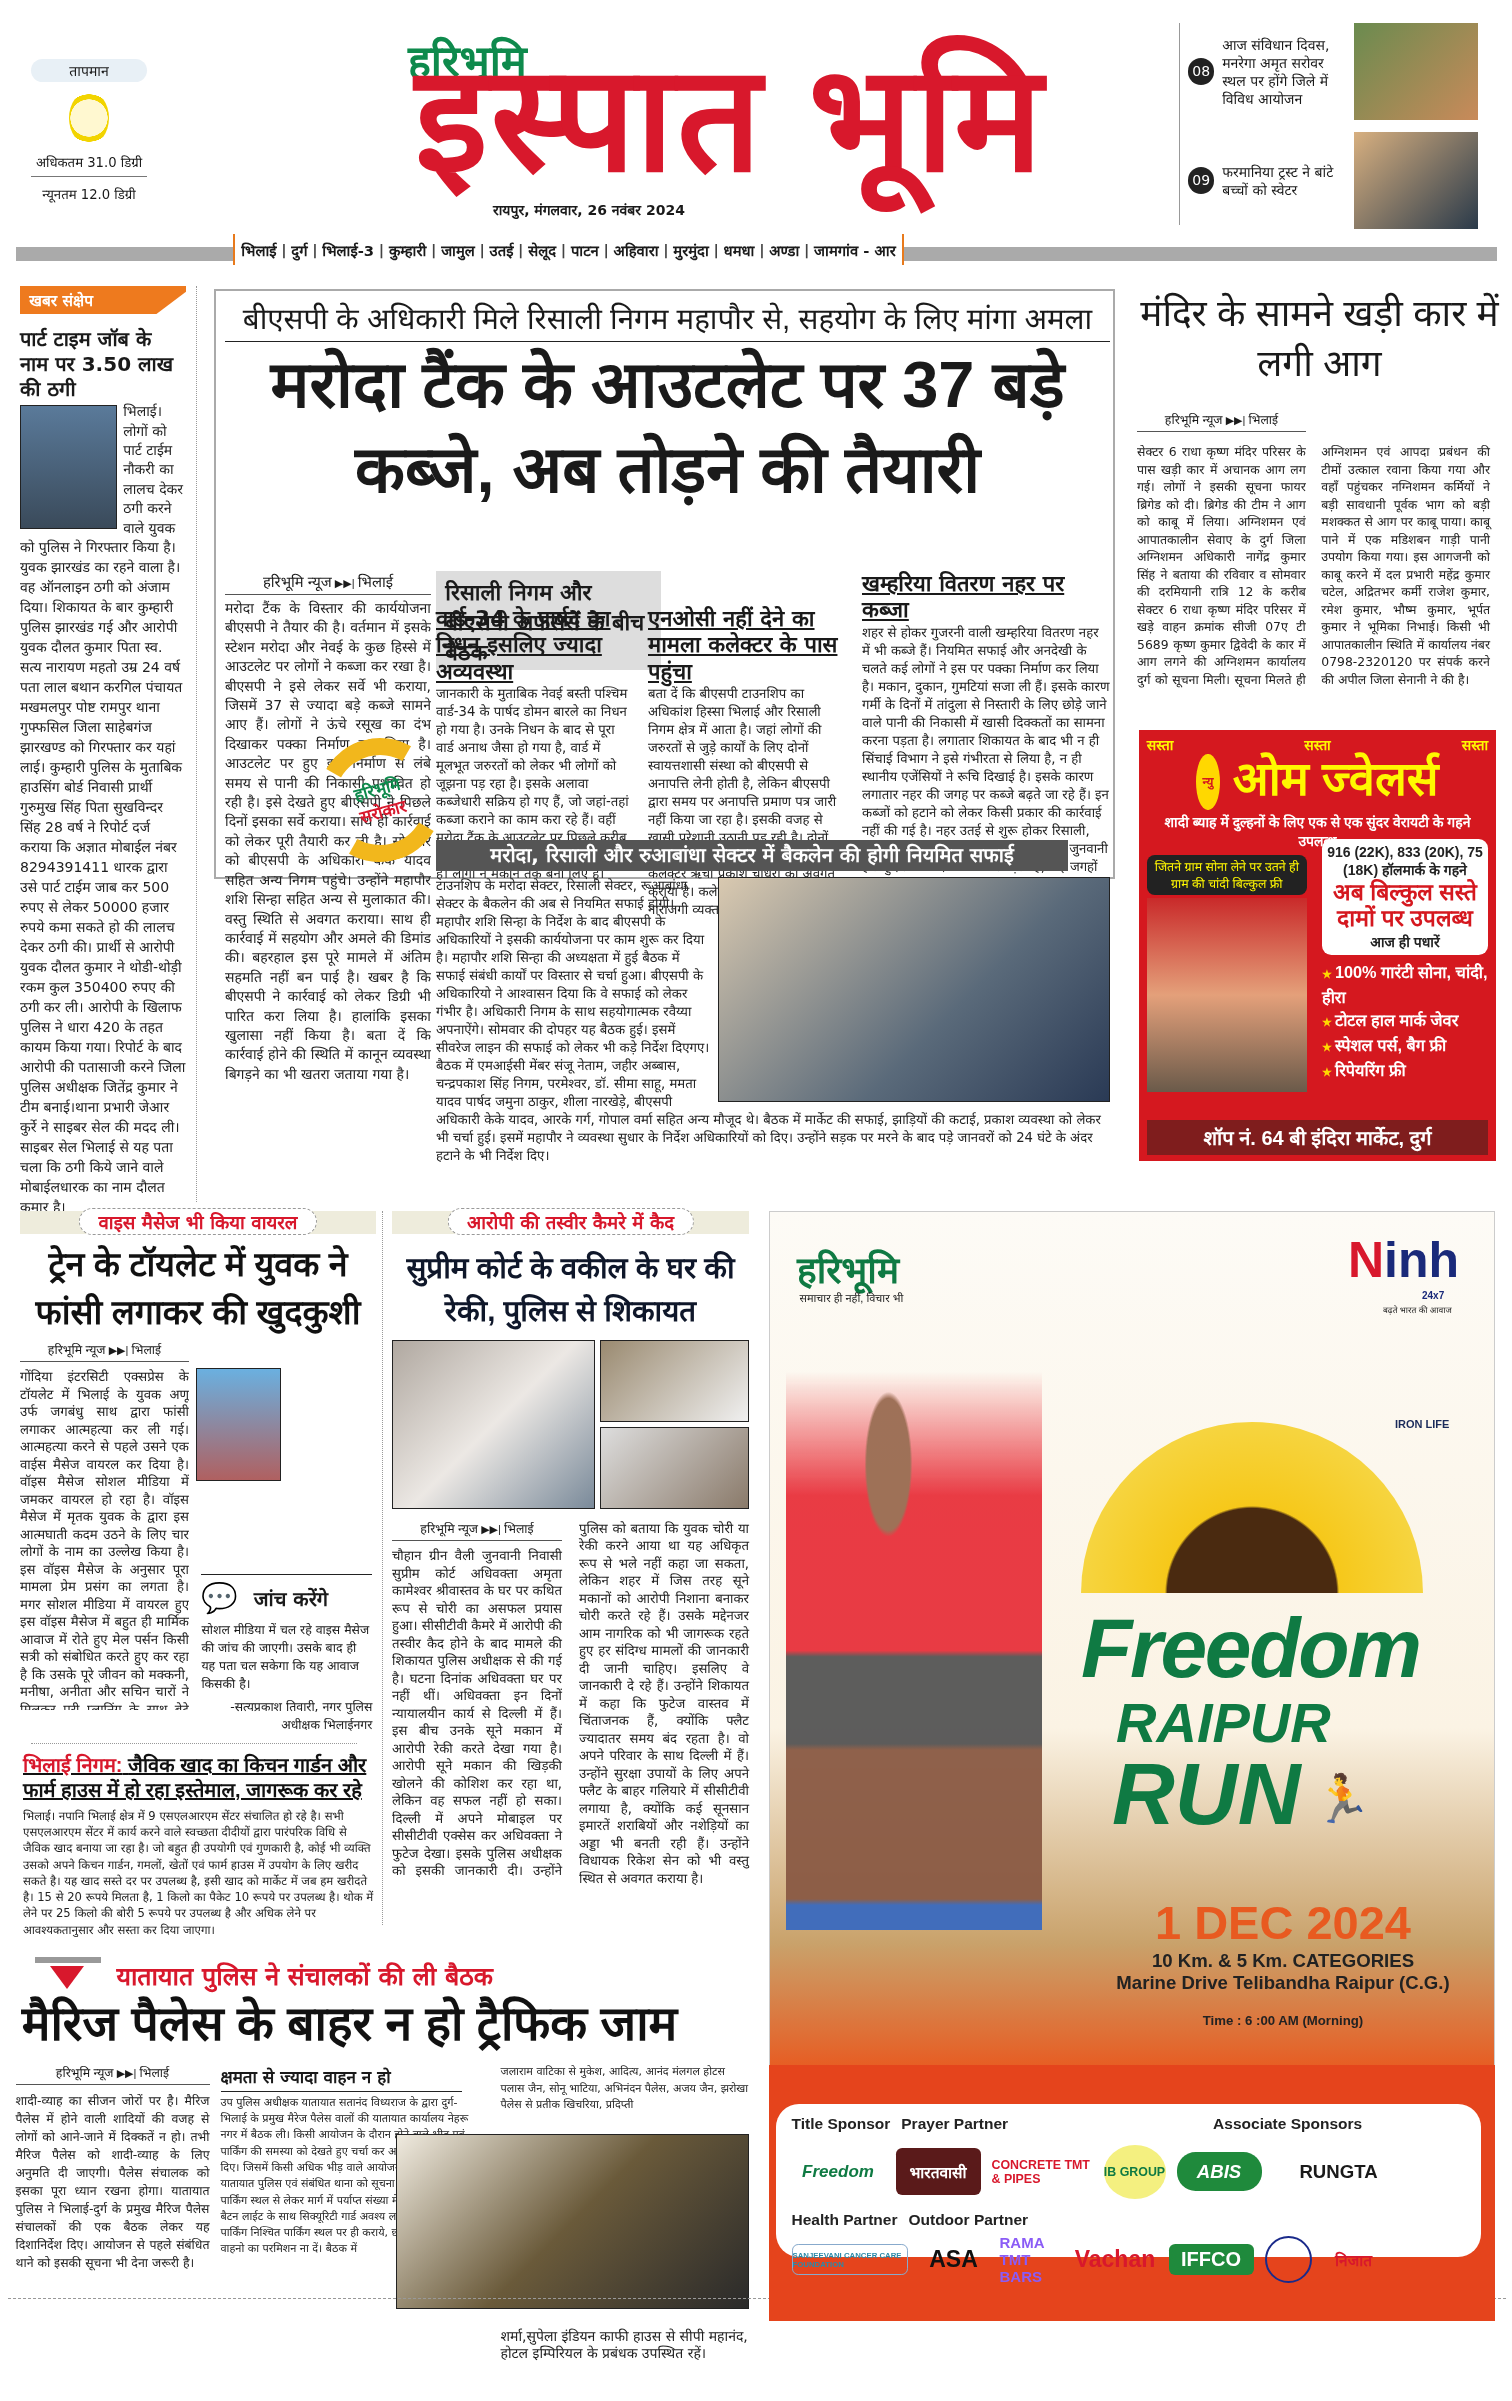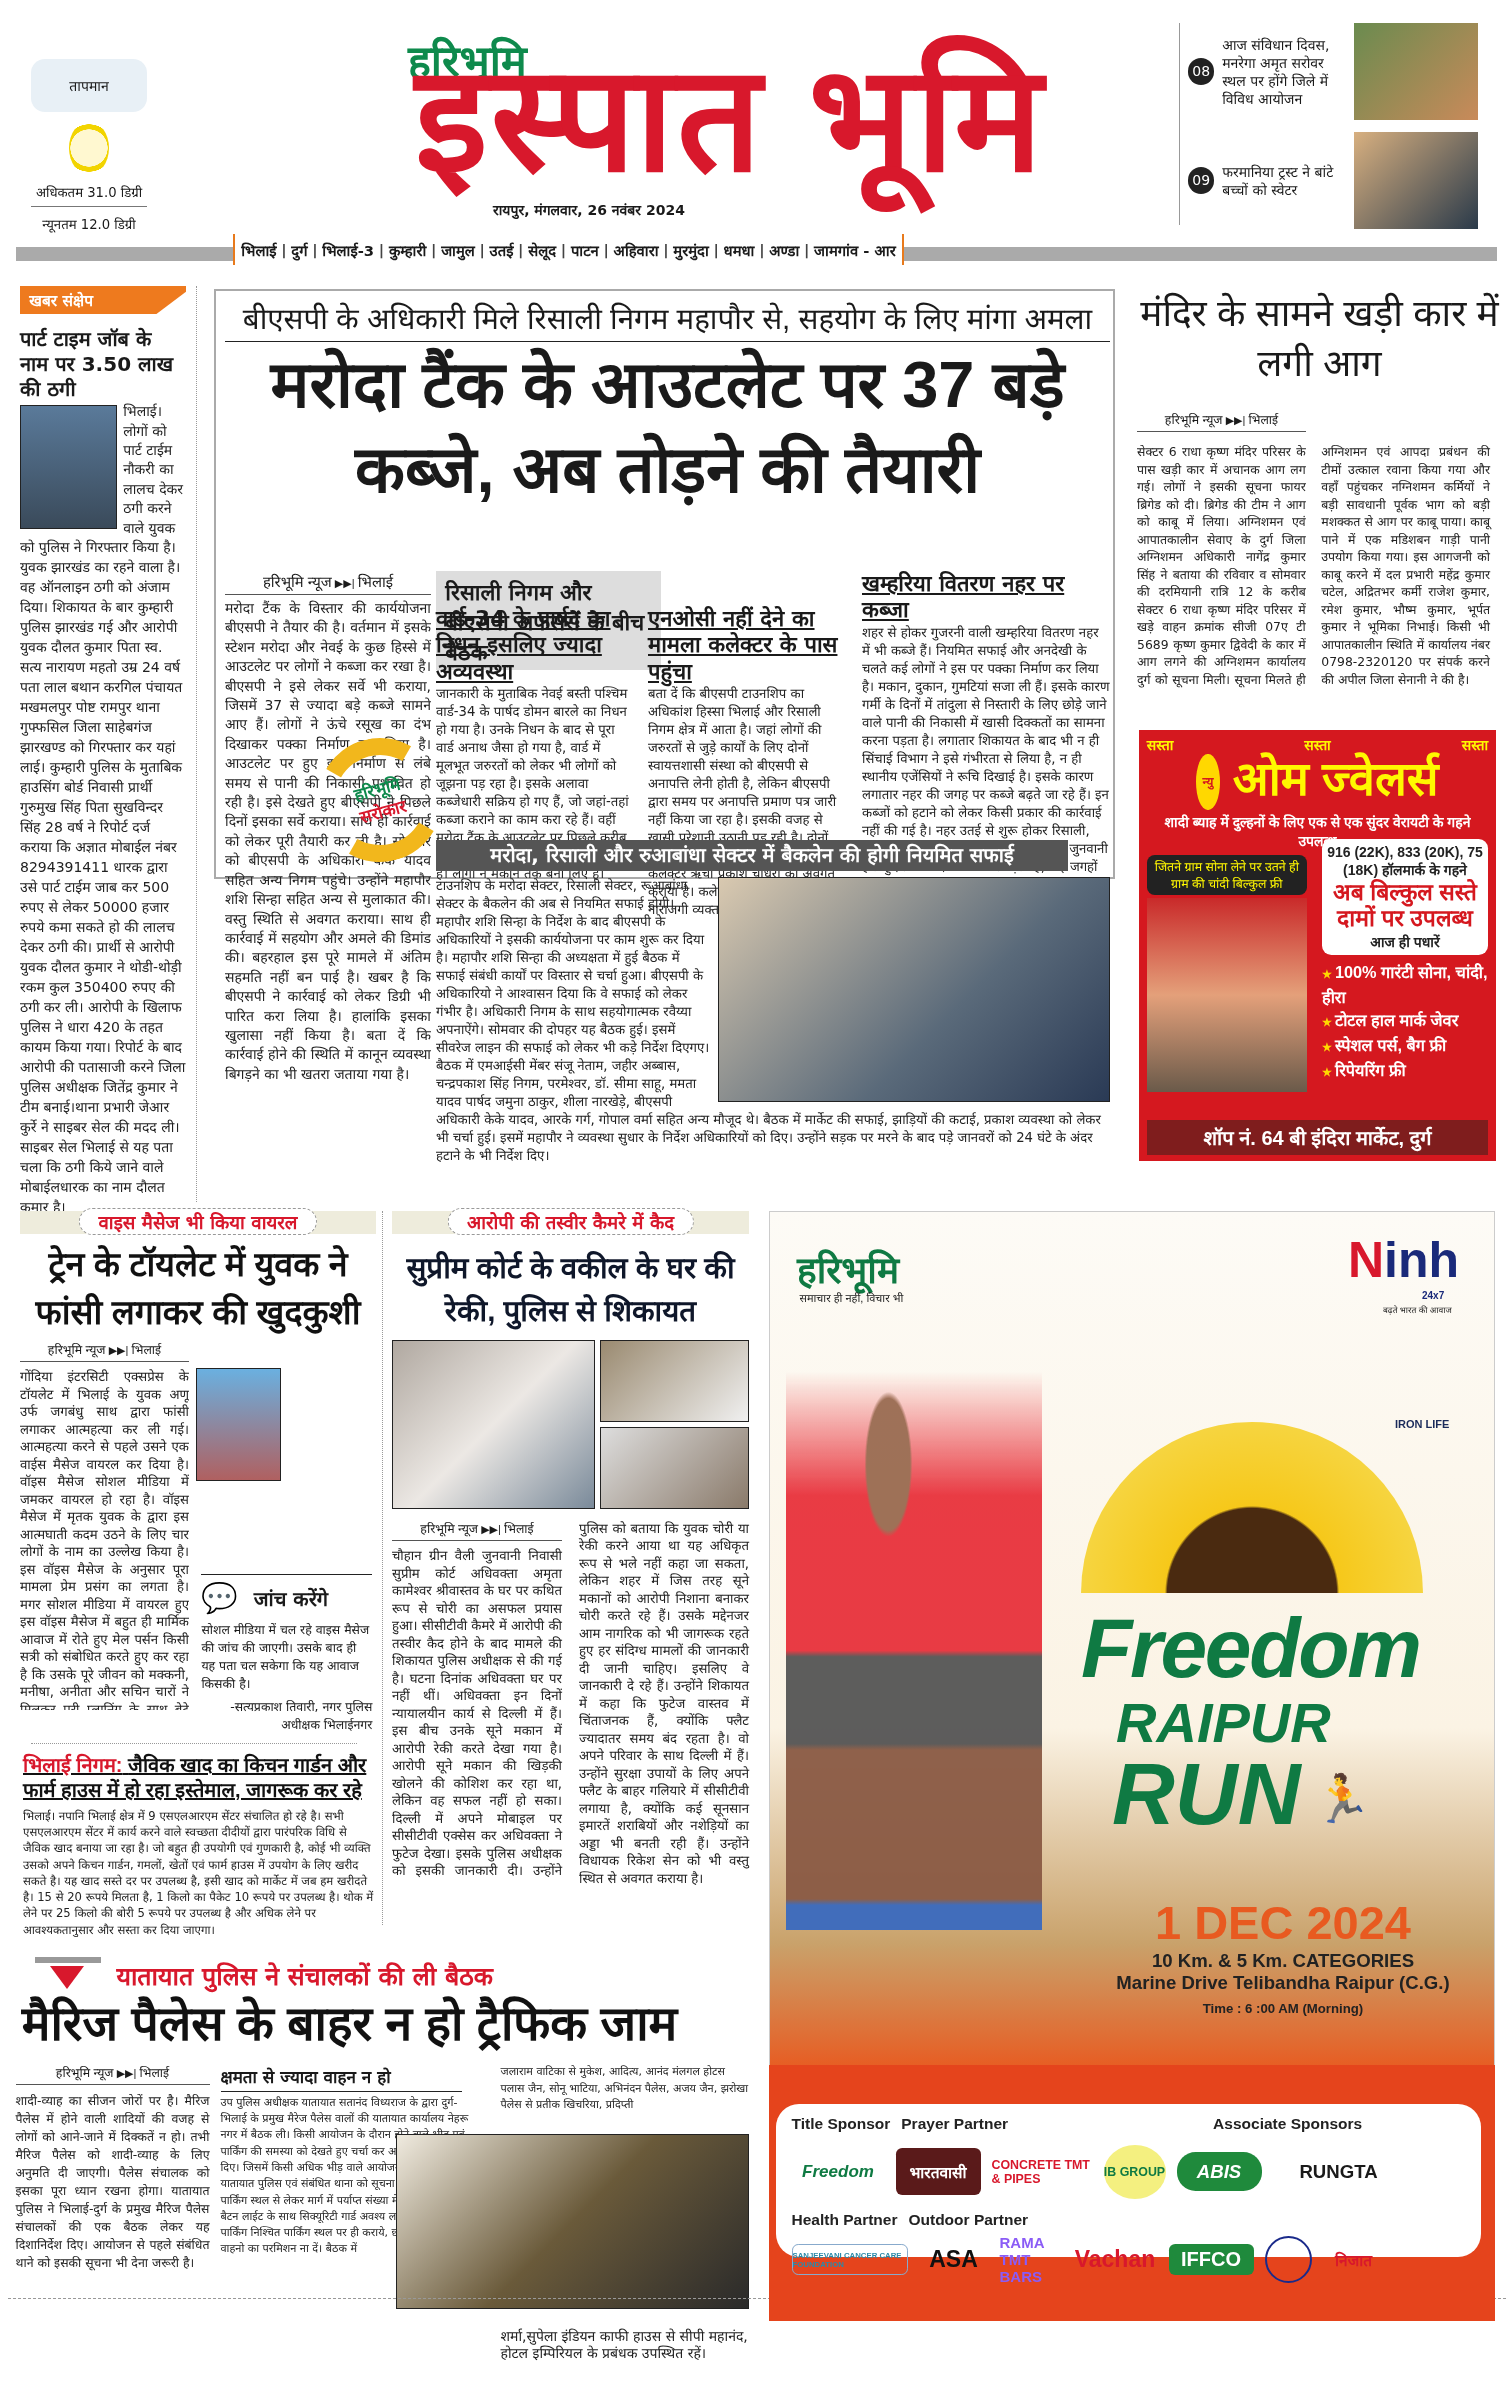--- a/index.html
+++ b/index.html
@@ -6,21 +6,21 @@
 html,body{width:1512px;height:2401px;background:#fff;overflow:hidden}
 body{font-family:"DejaVu Sans","Liberation Sans",sans-serif;color:#1a1a1a;position:relative}
 .abs{position:absolute}
 p.body{font-size:14.8px;line-height:20px;text-align:justify;color:#222}
 .byline{font-size:14.8px;text-align:center;border-bottom:1.6px solid #555;padding-bottom:3.1px;font-family:"Liberation Sans",sans-serif}
 .byline .arr{font-size:11px;margin:0 3.1px}
 .hl{font-family:"Liberation Sans",sans-serif;font-weight:bold;color:#111;line-height:1.15}
 .photo{background:linear-gradient(135deg,#7d8a96,#3b4a58);border:1.6px solid #222}
 
 #temp-box{left:31px;top:31px;width:116px}
-#temp-label{background:#e8f0f6;border-radius:14px;text-align:center;font-size:14px;padding:17px 0;margin:28px 0 9.3px}
+#temp-label{background:#e8f0f6;border-radius:14px;text-align:center;font-size:14px;padding:2px 0;margin:28px 0 9.3px}
 #sun{width:40px;height:54px;margin:0 auto;border-radius:50%;background:radial-gradient(circle,#fff8d0 55%,#f2d400 56%,#f2d400 70%,transparent 71%)}
 .tval{text-align:center;font-size:13.2px;margin-top:7.8px}
 #brand-small{left:408px;top:29.5px;color:#0e8a4c;font-size:43px;font-weight:bold;font-family:"Liberation Sans",sans-serif}
 #brand-big{left:415px;top:45px;color:#d8182c;font-size:148px;font-weight:bold;font-family:"Liberation Sans",sans-serif;letter-spacing:3.1px;line-height:1}
 #dateline{left:493px;top:200px;font-size:14px;font-weight:bold}
 .teaser{left:1188px;width:307px;display:flex;gap:7.8px;align-items:center}
 .teaser .num{width:26.4px;height:26.4px;border-radius:50%;background:#222;color:#fff;font-size:14px;display:flex;align-items:center;justify-content:center;flex:none}
 .teaser .ttxt{font-size:14px;line-height:18px;width:124px}
 .teaser .timg{width:124px;height:97px;background:linear-gradient(135deg,#6a8b4f,#c98a5a)}
 #nav-bar{left:15.5px;top:247px;width:1481px;height:14px;background:#aaa}
@@ -282,21 +282,21 @@
   <div style="position:absolute;left:15.5px;top:97px;width:256px;height:621px;background:radial-gradient(ellipse at 40% 25%,#9a6a50 10%,transparent 11%),linear-gradient(180deg,transparent 10%,#e8323c 30%,#e8323c 55%,#555 56%,#555 70%,#8a5a44 71%,#8a5a44 95%,#3a6abf 96%);border-radius:31px 31px 0 0;opacity:.95"></div>
   <div style="position:absolute;left:311px;top:210px;width:342px;height:171px;border-radius:171px 171px 0 0;background:radial-gradient(circle at 50% 100%,#4a2a10 0,#4a2a10 35%,#f6c81a 36%,#f6d84a 80%,transparent 81%)"></div>
   <div style="position:absolute;left:311px;top:388px;color:#0f7a43;font-weight:bold;font-style:italic;font-size:84px;letter-spacing:-2.3px">Freedom</div>
   <div style="position:absolute;left:346px;top:481px;color:#0f7a43;font-weight:bold;font-style:italic;font-size:56px;line-height:59px">RAIPUR</div>
   <div style="position:absolute;left:342px;top:536px;color:#0f7a43;font-weight:bold;font-style:italic;font-size:87px;line-height:92px">RUN</div>
   <div style="position:absolute;left:543px;top:559px;color:#0f7a43;font-size:47px">🏃</div>
   <div style="position:absolute;left:342px;top:683px;width:342px;text-align:center">
     <div style="color:#e85a20;font-weight:bold;font-size:47px">1 DEC 2024</div>
     <div style="font-weight:bold;font-size:18.6px;color:#222">10 Km. &amp; 5 Km. CATEGORIES</div>
     <div style="font-weight:bold;font-size:18.6px;color:#222">Marine Drive Telibandha Raipur (C.G.)</div>
-    <div style="font-weight:bold;font-size:13.2px;color:#222;margin-top:7px">Time : 6 :00 AM (Morning)</div>
+    <div style="font-weight:bold;font-size:13.2px;color:#222;margin-top:19px">Time : 6 :00 AM (Morning)</div>
   </div>
 </div>
 <div class="abs" id="sp-bg"></div>
 <div class="abs" id="spbox">
   <div style="display:flex;font-weight:bold;font-size:15.5px;gap:11px;color:#222">
     <span>Title Sponsor</span>
     <span>Prayer Partner</span>
     <span style="margin-left:194px">Associate Sponsors</span>
   </div>
   <div style="display:flex;gap:11px;align-items:center;margin-top:7.8px;height:62px">

